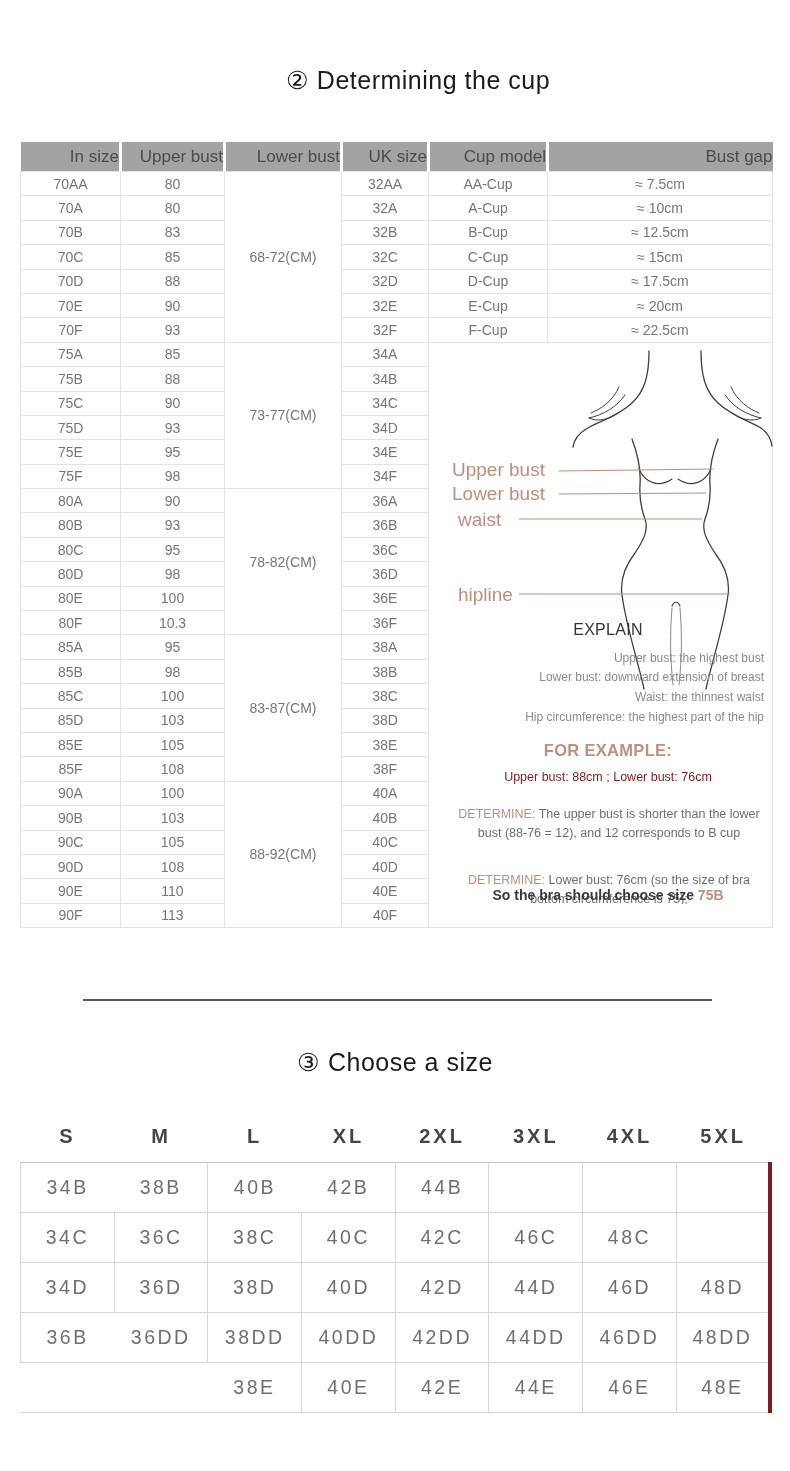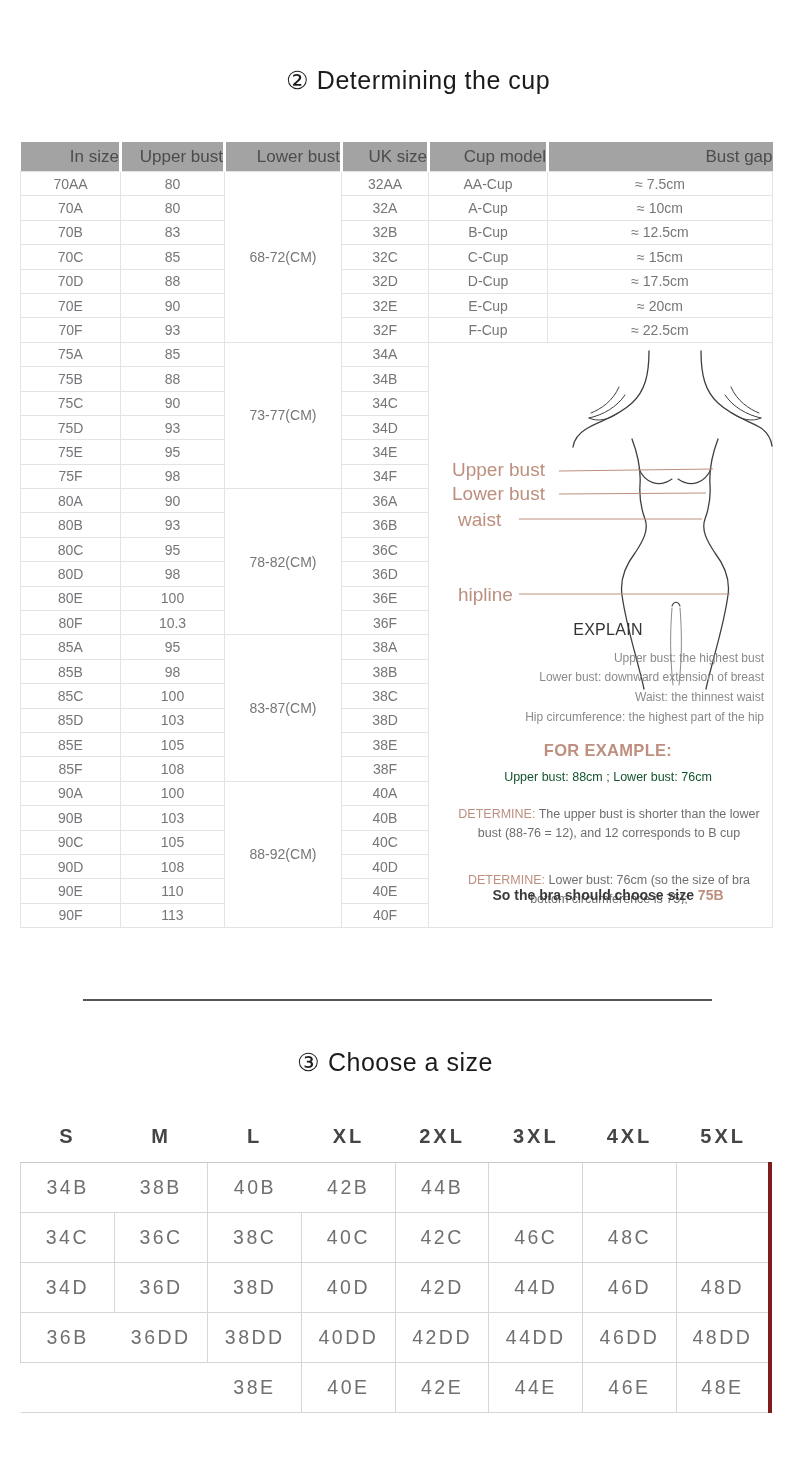--- a/index.html
+++ b/index.html
@@ -22,21 +22,21 @@
   #diagram-panel svg{position:absolute;left:0;top:0;pointer-events:none;}
   .meas-label{position:absolute;color:#bd8f7f;font-size:19px;line-height:1;white-space:nowrap;}
   #lbl-upper{left:23px;top:117px;}
   #lbl-lower{left:23px;top:141px;}
   #lbl-waist{left:29px;top:167px;}
   #lbl-hip{left:29px;top:242px;}
   .txtblock{position:absolute;left:23px;width:312px;}
   #explain-title{top:279px;font-size:16px;color:#333;letter-spacing:.3px;}
   #explain-lines{top:306px;font-size:12px;line-height:19.7px;color:#8a8a8a;text-align:right;}
   #example-title{top:399px;font-size:16.5px;font-weight:700;color:#bd8f7f;letter-spacing:.3px;}
-  #example-meas{top:428px;font-size:12.5px;color:#14532d;}
+  #example-meas{top:428px;font-size:12.5px;color:#7f1d1d;}
   .det{position:absolute;left:23px;width:314px;font-size:12.5px;line-height:19px;color:#6e6e6e;}
   #det1{top:450px;}
   #det2{top:492px;margin-top:36px;}
   .det .dlabel{color:#bd8f7f;}
   #conclusion{top:533px;font-size:14px;font-weight:700;color:#3a3a3a;margin-top:12px;}
   #conclusion .size-tan{color:#bd8f7f;}
   
   #divider{position:absolute;left:83px;top:999px;width:629px;height:2px;background:#55565a;}
   #size-table{position:absolute;left:20px;top:1110px;width:752px;border-collapse:collapse;
               table-layout:fixed;}

